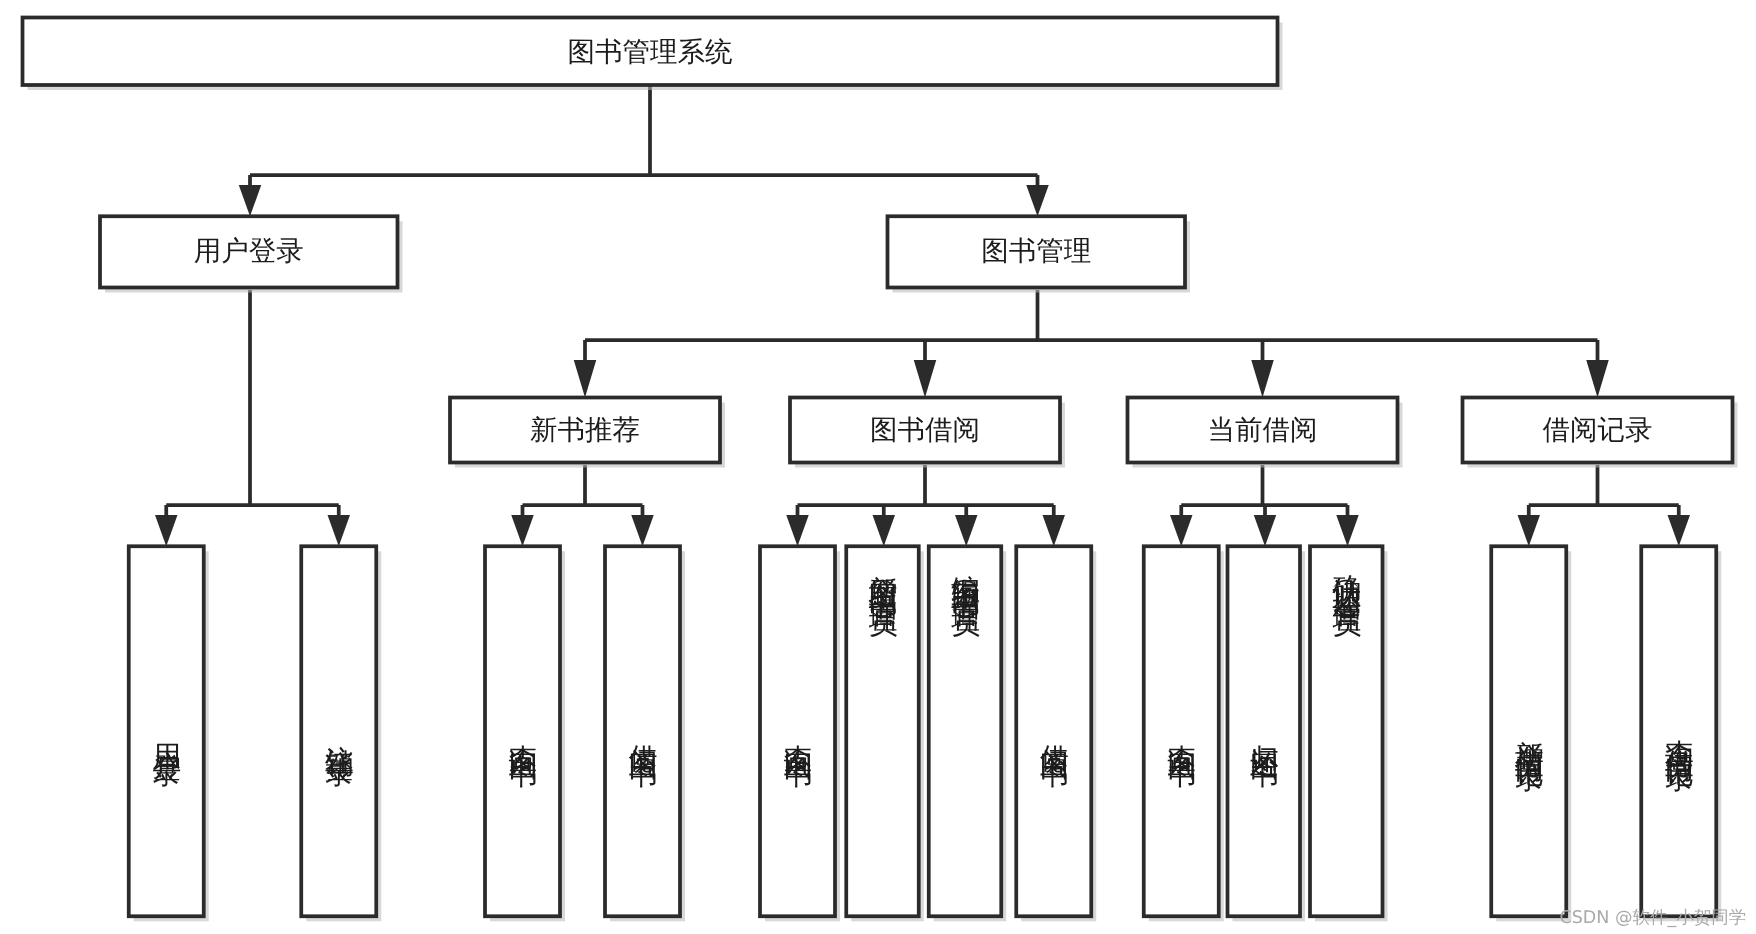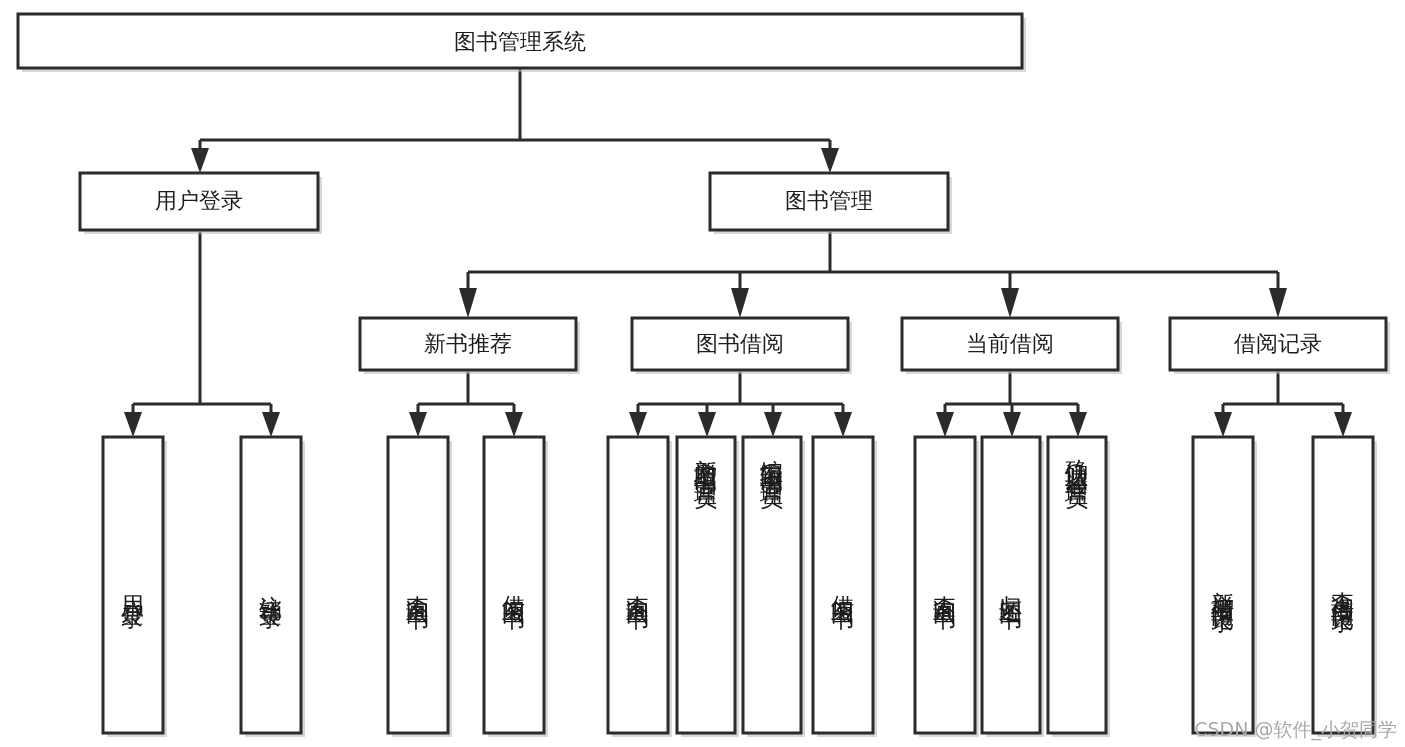--- a/index.html
+++ b/index.html
@@ -70,21 +70,21 @@
     line-height: 1.05;
     letter-spacing: 4px;
     color: #1c1c1c;
     white-space: nowrap;
   }
   .watermark {
     position: absolute;
     right: 8px;
     bottom: 4px;
     font-family: "DejaVu Sans", "Liberation Sans", sans-serif;
-    font-size: 19px;
+    font-size: 14px;
     color: #a9a9a9;
     white-space: nowrap;
     pointer-events: none;
   }
 </style>
 </head>
 <body>
 
 <div id="diagram-root">
 

